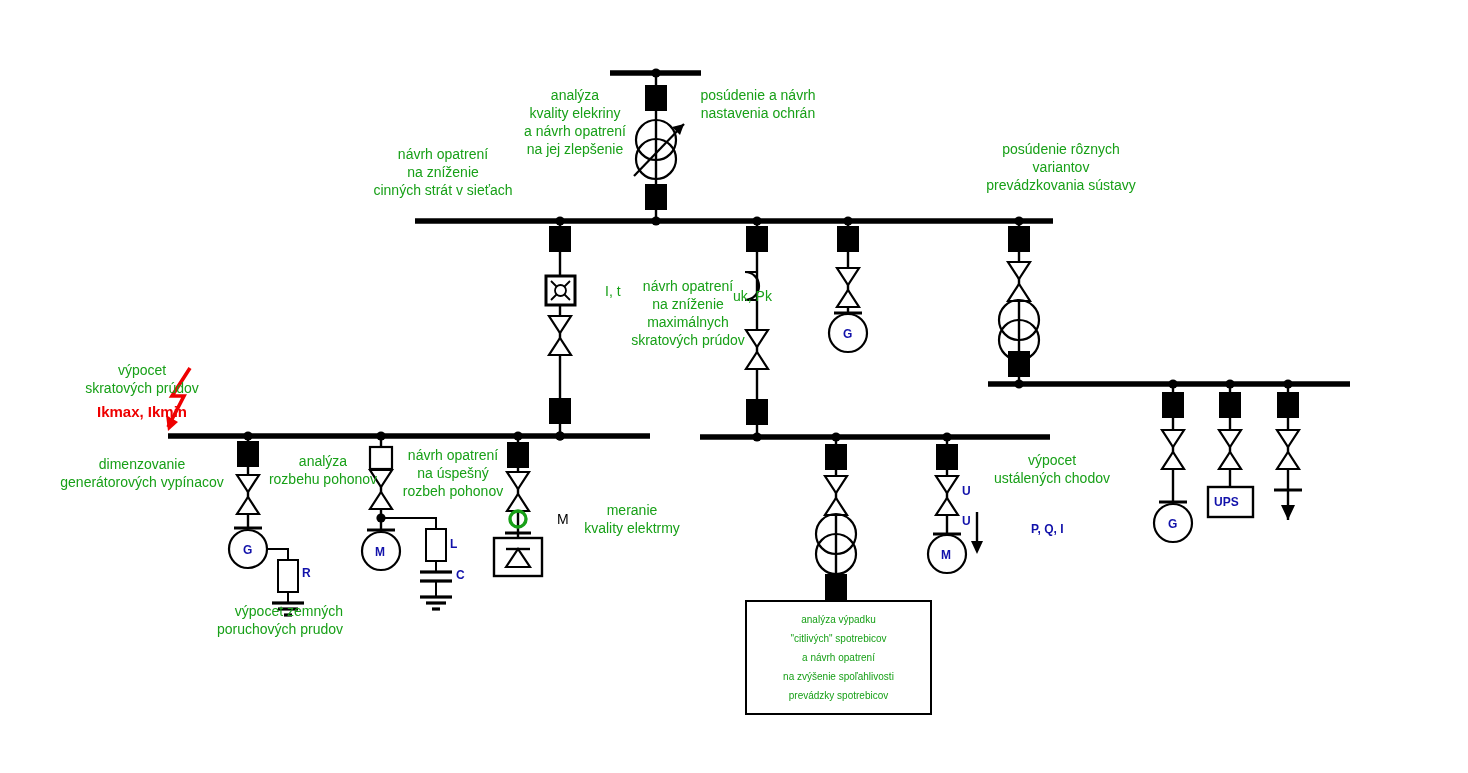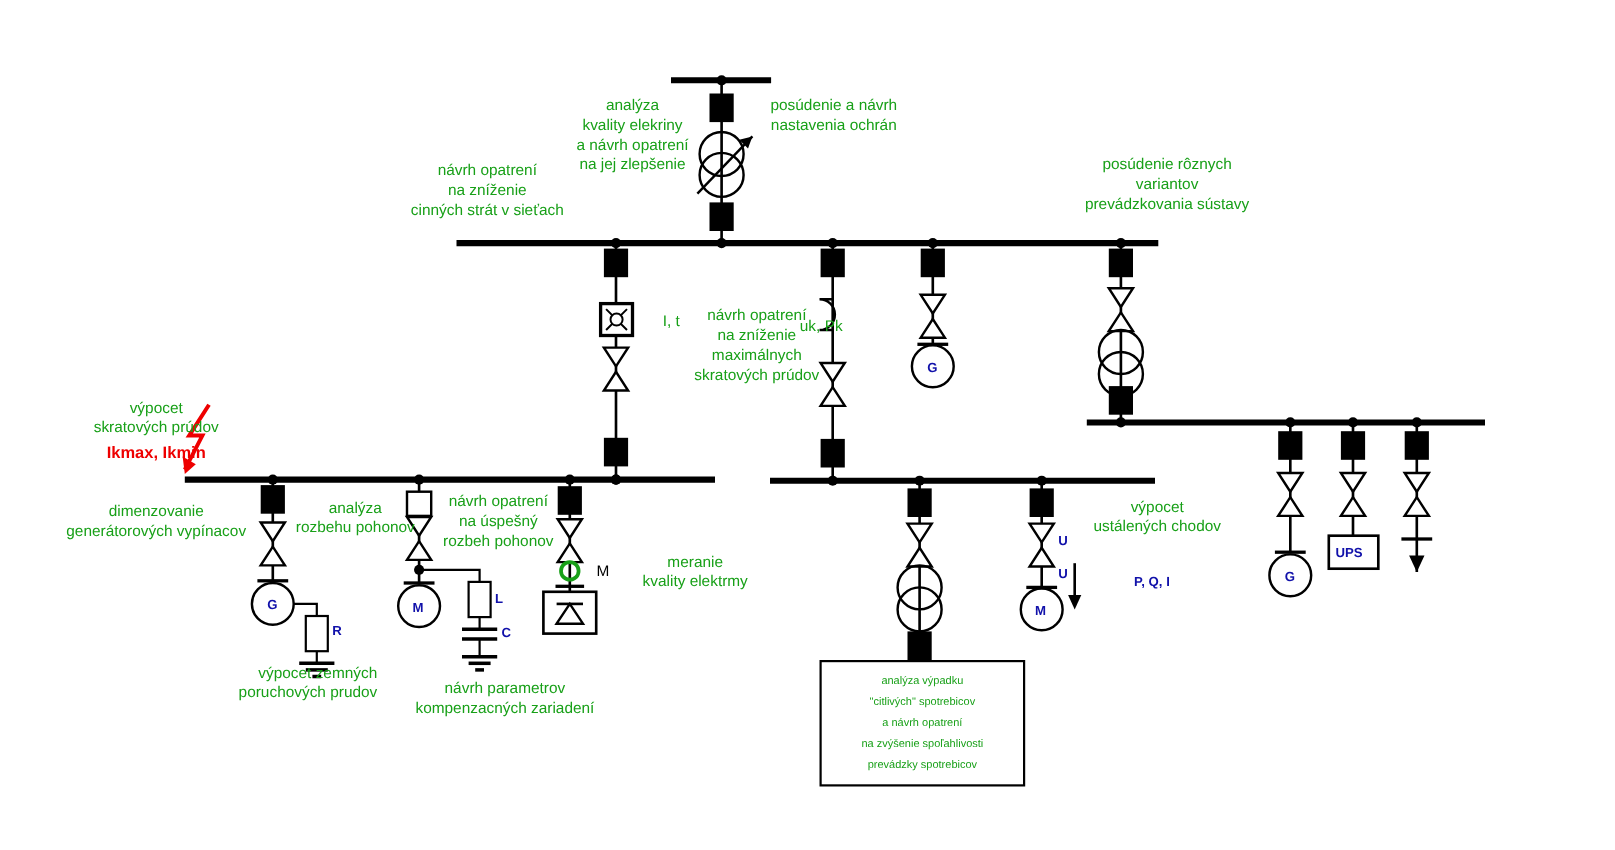--- a/index.html
+++ b/index.html
@@ -1,20 +1,20 @@
 <!DOCTYPE html>
 <html><head>
 <meta charset="utf-8">
 <style>
   html,body{margin:0;padding:0;background:#ffffff;}
   body{font-family:"Liberation Sans",sans-serif;}
   #stage{position:relative;width:1468px;height:773px;background:#ffffff;overflow:hidden;}
   #stage svg{position:absolute;left:0;top:0;}
   .lbl{position:absolute;color:#18a018;font-family:"Liberation Sans",sans-serif;font-size:14px;line-height:18px;text-align:center;white-space:pre;}
-  .lbl-left{text-align:right;}
+  .lbl-left{text-align:left;margin-left:27px;}
   .lbl-red{color:#ee0000;font-size:15px;font-weight:bold;}
   .lbl-blue{color:#1111aa;font-size:12px;font-weight:bold;text-align:left;}
   .boxnote{position:absolute;border:2px solid #000;background:#fff;color:#18a018;
            font-size:10px;line-height:19px;text-align:center;padding:8px 10px;white-space:pre;}
 </style>
 </head>
 <body>
 
 <div id="stage">
 
@@ -252,22 +252,20 @@
 <div class="lbl" style="left:393px;top:446px;width:120px;">návrh opatrení
 na úspešný
 rozbeh pohonov</div>
 
 <div class="lbl" style="left:548px;top:501px;width:168px;">meranie
 kvality elektrmy</div>
 
 <div class="lbl" style="left:143px;top:602px;width:200px;text-align:right;">výpocet zemných
 poruchových prudov</div>
 
-<div class="lbl" style="left:334px;top:616px;width:250px;">návrh parametrov
-kompenzacných zariadení</div>
 
 <div class="lbl" style="left:967px;top:451px;width:170px;">výpocet
 ustálených chodov</div>
 
 
 <div class="boxnote" style="left:745px;top:600px;width:163px;">analýza výpadku
 "citlivých" spotrebicov
 a návrh opatrení
 na zvýšenie spoľahlivosti
 prevádzky spotrebicov</div>

